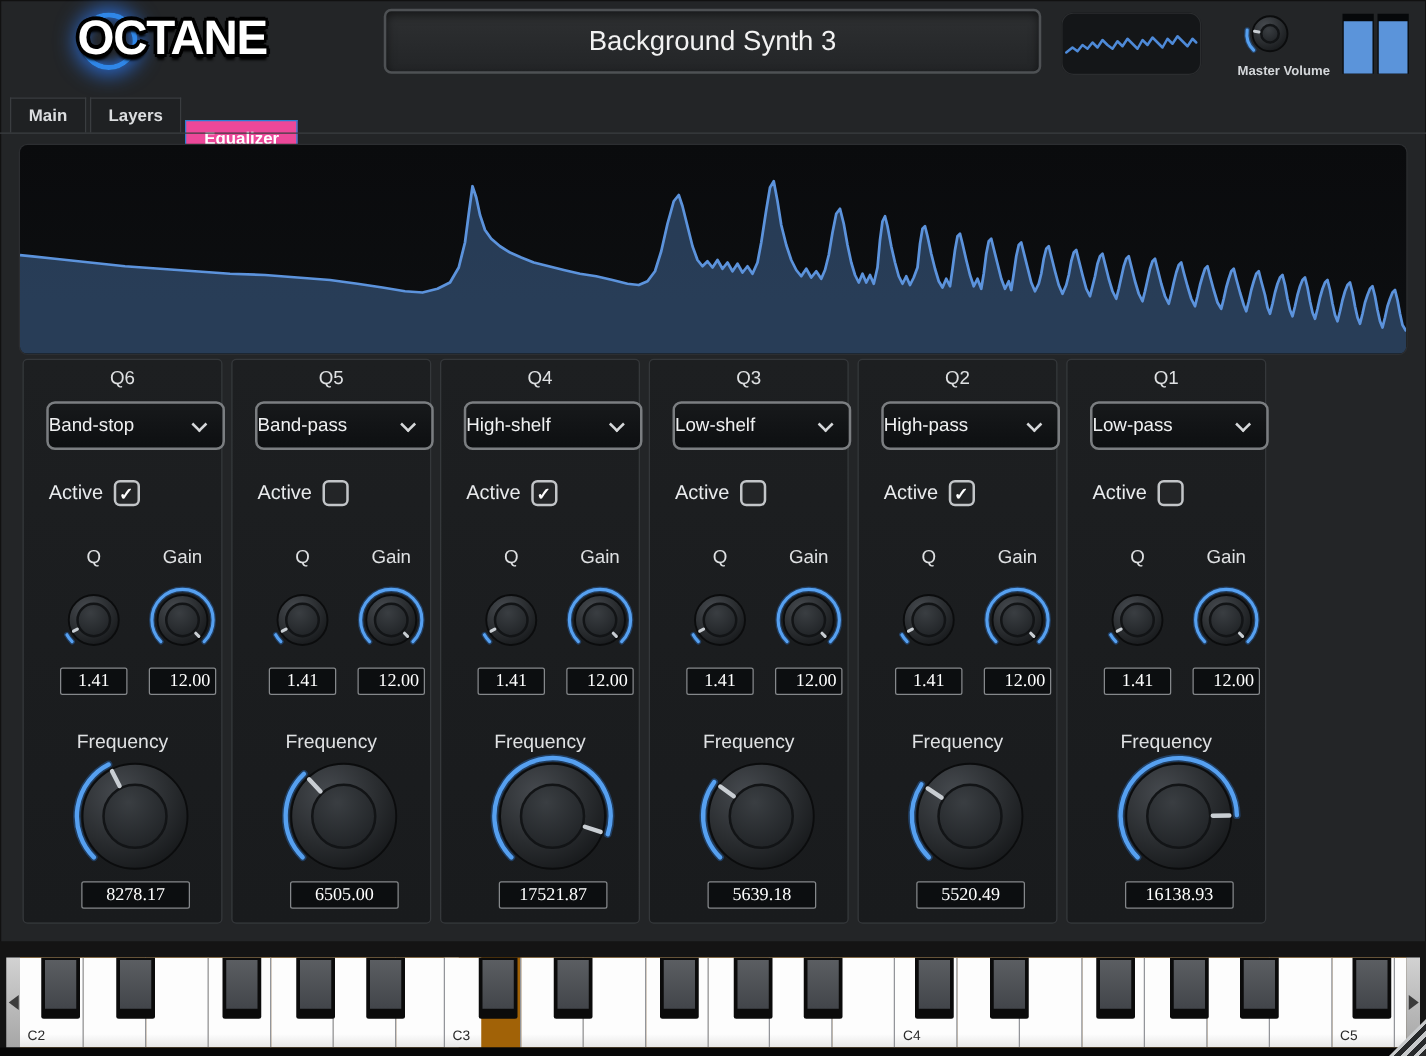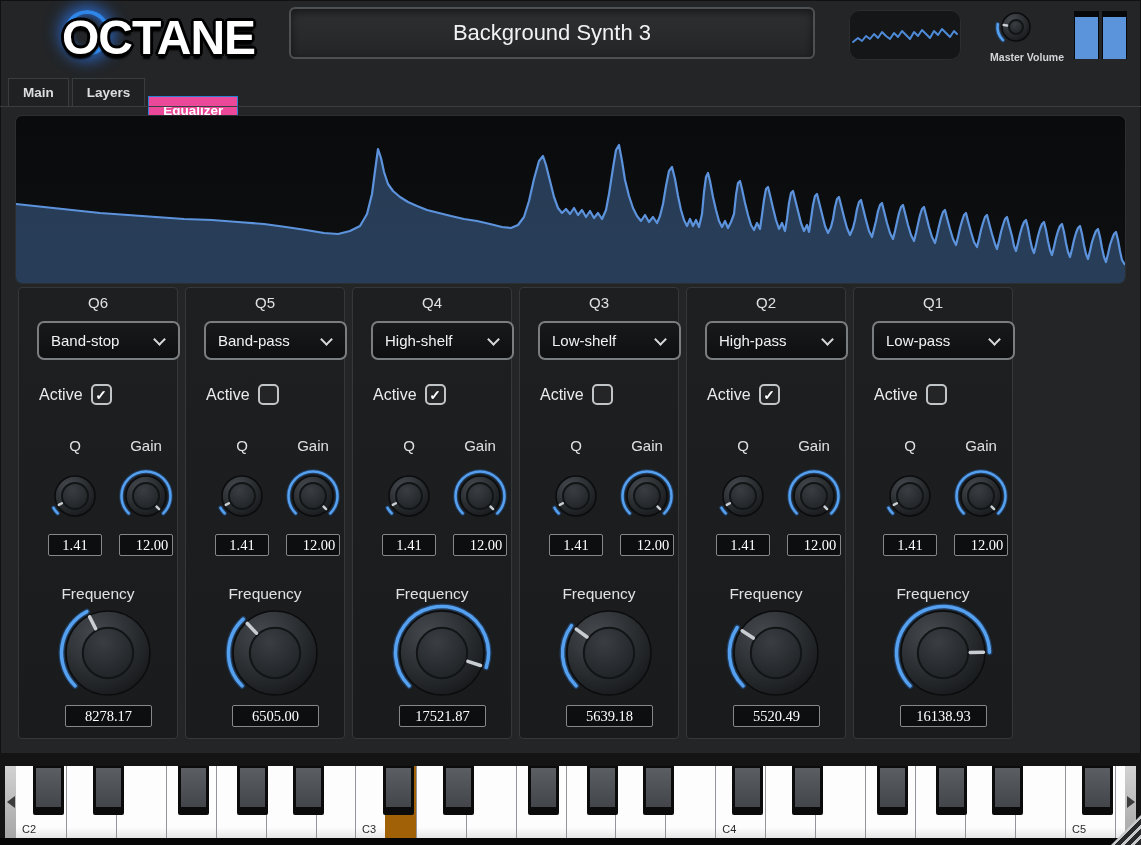--- a/index.html
+++ b/index.html
@@ -6,25 +6,25 @@
   html,body { background:#1a1c1e; }
   #app {
     position:relative; width:1141px; height:845px; overflow:hidden;
     background:#232527; font-family:"Liberation Sans", sans-serif;
     box-shadow: inset 0 0 0 1px #111;
   }
   
   .logo-wrap { position:absolute; left:58px; top:2px; width:200px; height:66px; }
   .logo-ring { position:absolute; left:6px; top:8px; width:46px; height:46px; border-radius:50%;
     border:4px solid #2f86e8; box-shadow:0 0 16px 4px rgba(45,125,255,.75), inset 0 0 10px rgba(45,125,255,.9); }
-  .logo-text { position:absolute; left:4px; top:8px; font-size:48px; font-weight:900; letter-spacing:-1px;
+  .logo-text { position:absolute; left:4px; top:8px; font-size:38px; font-weight:900; letter-spacing:-1px;
     color:#fff; transform:scaleY(1.02);
     text-shadow:-3px 0 0 #000, 3px 0 0 #000, 0 -3px 0 #000, 0 3px 0 #000,
       -2px -2px 0 #000, 2px -2px 0 #000, -2px 2px 0 #000, 2px 2px 0 #000, 0 5px 2px #000; }
-  .preset { position:absolute; left:289px; top:7px; width:526px; height:52px; border-radius:6px;
+  .preset { position:absolute; left:307px; top:7px; width:526px; height:52px; border-radius:6px;
     border:2px solid #4e5154; background:linear-gradient(#2e3032,#232527);
     box-shadow:inset 0 3px 8px rgba(0,0,0,.55);
     display:flex; align-items:center; justify-content:center; color:#f2f2f2; font-size:22px; }
   .wavebox { position:absolute; left:849px; top:10px; width:112px; height:50px; border-radius:10px;
     background:#141618; box-shadow:inset 0 0 0 1px #2b2d2f; overflow:hidden; }
   .master { position:absolute; left:968px; top:4px; width:96px; height:62px; }
   .master .knob-holder { position:absolute; left:26px; top:1px; }
   .master-label { position:absolute; left:0; top:47px; width:96px; text-align:right;
     font-size:10.5px; font-weight:bold; color:#d3d6d9; }
   .meters { position:absolute; left:1074px; top:11px; width:53px; height:48px; display:flex; gap:3px; }
@@ -40,21 +40,21 @@
   .spectrum { position:absolute; left:16px; top:116px; width:1109px; height:167px; border-radius:6px;
     background:linear-gradient(#0a0b0d,#0d0f11); box-shadow:0 0 0 1px #2c2e31; overflow:hidden; }
   
   #bands { position:absolute; left:18px; top:287px; width:995px; height:452px; display:flex; gap:7px; }
   .band { position:relative; flex:1 1 0; background:linear-gradient(#1d1f21,#191b1d);
     border:1px solid #35383b; border-radius:4px; }
   .band-title { position:absolute; top:6px; left:0; width:100%; text-align:center;
     font-size:15px; color:#dfe1e3; }
   .band-select { position:absolute; left:18px; top:33px; width:143px; height:39px;
     border:2px solid #7b7e81; border-radius:7px; background:linear-gradient(#17191b,#0d0f11);
-    color:#f0f1f2; font-size:15px; display:flex; align-items:center; padding-left:12px; cursor:default; }
+    color:#f0f1f2; font-size:15px; display:flex; align-items:center; cursor:default; }
   .chevron { position:absolute; right:14px; top:12px; width:9px; height:9px;
     border-right:2.5px solid #d6d8da; border-bottom:2.5px solid #d6d8da; transform:rotate(45deg); }
   .band-active { position:absolute; left:20px; top:96px; display:flex; align-items:center; gap:8px; }
   .band-active .lbl { font-size:16px; color:#e9ebed; }
   .checkbox { width:21px; height:21px; border:2px solid #c2c5c8; border-radius:5px;
     display:flex; align-items:center; justify-content:center;
     color:#fff; font-size:14px; font-weight:bold; background:rgba(255,255,255,0.03); }
   .lbl-q, .lbl-gain { position:absolute; top:149px; width:64px; text-align:center; font-size:15px; color:#dfe1e3; }
   .lbl-q { left:24px; } .lbl-gain { left:95px; }
   .knob { position:absolute; }

